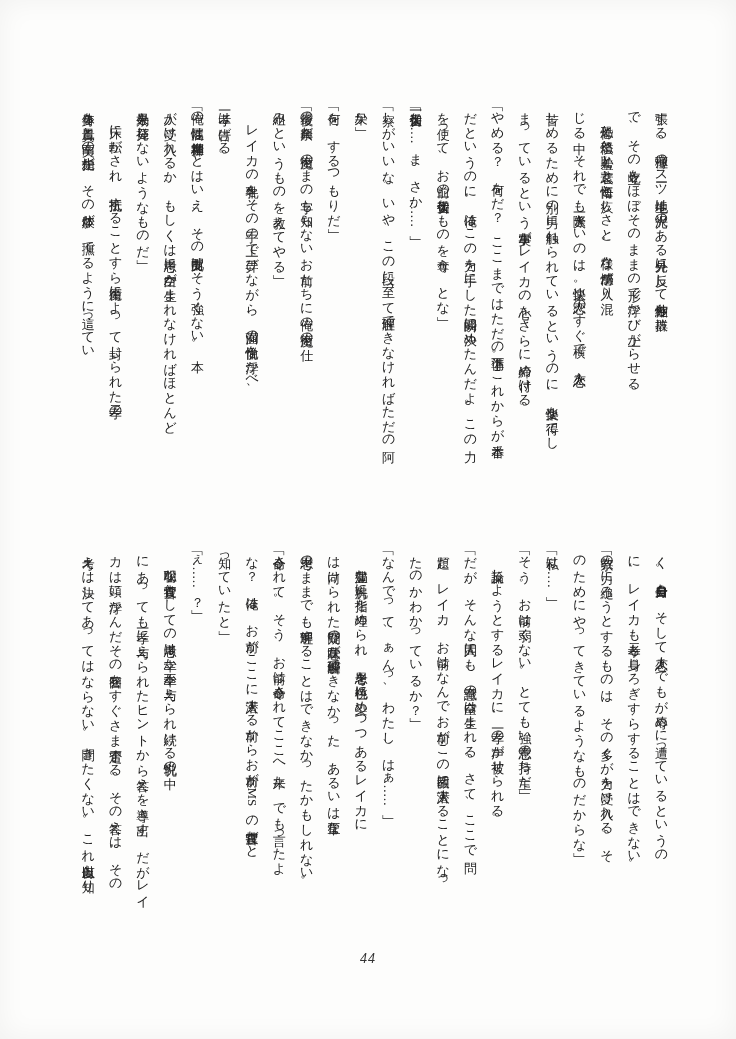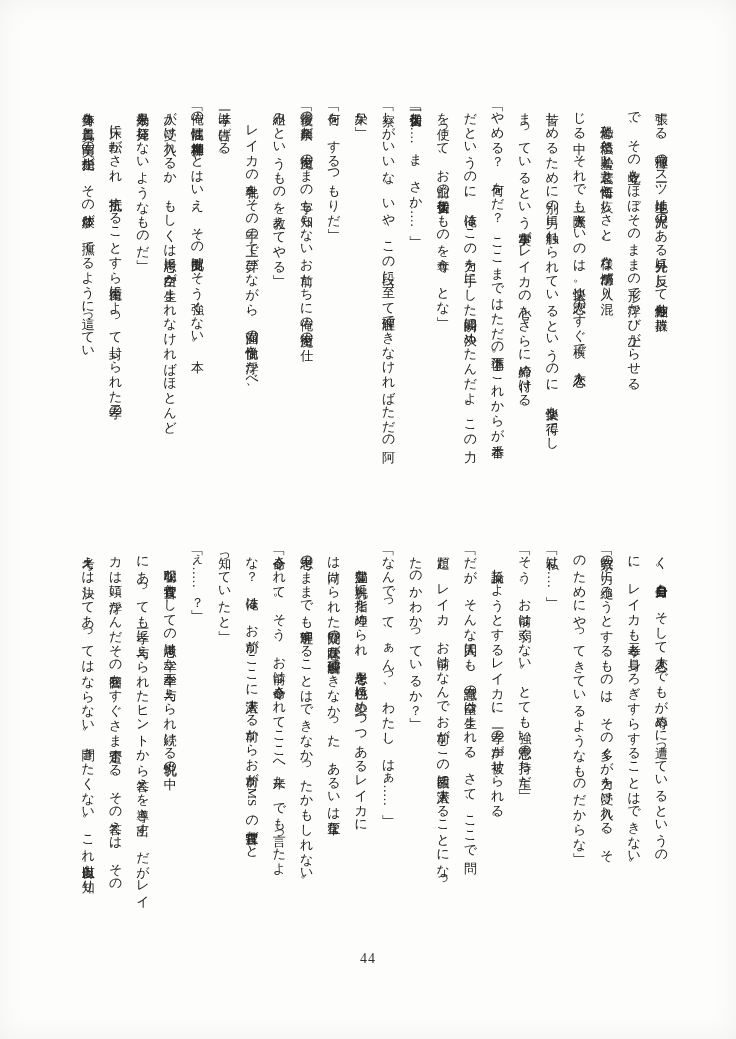--- a/index.html
+++ b/index.html
@@ -37,20 +37,21 @@
   }
   .page-number {
     position: absolute;
     top: 951px;
     left: 0;
     width: 736px;
     text-align: center;
     font-size: 14px;
     letter-spacing: 1px;
     color: #333333;
+    font-style: italic;
   }
 </style>
 </head>
 <body>
 
 <div class="page">
 
   <div class="vblock block-top"><div class="vline">張する。極薄のスーツ生地は光沢のある外見に反して伸縮性も抜群</div><div class="vline">で、その屹立をほぼそのままの形で浮かび上がらせる。</div><div class="vline">　恐怖と憤怒と羞恥と悲哀と悔悟と疚しさと。様々な感情が入り混</div><div class="vline">じる中、それでも一際大きいのは、快楽。恋人のすぐ横で、恋人を</div><div class="vline">苦しめるために別の男に触れられているというのに、快楽を得てし</div><div class="vline">まっているという事実がレイカの心をさらに締め付ける。</div><div class="vline">「やめる？　何をだ？　ここまではただの下準備。これからが本番</div><div class="vline">だというのに。俺はこの力を手にした瞬間に決めたんだよ。この力</div><div class="vline">を使って、お前の一番大切なものを奪う、とな」</div><div class="vline">「一番大切な……ま、さか……」</div><div class="vline">「察しがいいな。いや、この段に至って理解できなければただの阿</div><div class="vline">呆か」</div><div class="vline">「何を、するつもりだ」</div><div class="vline">「最後の余興だ。魔術のまの字も知らないお前たちに俺の魔術の仕</div><div class="vline">組みというものを教えてやる」</div><div class="vline">　レイカの牛乳をその手の上で弄びながら、満面の愉悦を浮かべ、</div><div class="vline">一孝は告げる。</div><div class="vline">「俺の属性は精神掌握。とはいえ、その支配力はそう強くない。本</div><div class="vline">人が受け入れるか、もしくは思考に空白が生まれなければほとんど</div><div class="vline">効果を発揮しないようなものだ」</div><div class="vline">　床に転がされ、抵抗することすら魔術によって封じられた孝二の</div><div class="vline">身体を風貴と美南の指先が、その肢体が、撫でるように這ってい</div></div>
 
   <div class="vblock block-bottom"><div class="vline">く。自分自身も、そして恋人までもが辱めに遭っているというの</div><div class="vline">に、レイカも孝二も身じろぎすらすることはできない。</div><div class="vline">「宗教の力に縋ろうとするものは、その多くが力を受け入れる。そ</div><div class="vline">のためにやってきているようなものだからな」</div><div class="vline">「私は……」</div><div class="vline">「そう。お前は弱くない。とても強い意志の持ち主だ」</div><div class="vline">　反論しようとするレイカに、一孝の声が被せられる。</div><div class="vline">「だが、そんな人間にも、意識の空白は生まれる。さて、ここで問</div><div class="vline">題だ。レイカ、お前はなんでお前がこの教団に潜入することになっ</div><div class="vline">たのかわかっているか？」</div><div class="vline">「なんでって、ぁんっ、わたし、はぁ……」</div><div class="vline">　豊満な乳房に指を埋められ、思考を桃色に染めつつあるレイカに</div><div class="vline">は向けられた疑問の意味が一瞬理解できなかった。あるいは正常な</div><div class="vline">思考のままでも理解することはできなかったかもしれない。</div><div class="vline">「命令されて。そう、お前は命令されてここへ来た。でも言ったよ</div><div class="vline">な？　俺は、お前がここに潜入する前からお前がCMSの捜査官だと</div><div class="vline">知っていたと」</div><div class="vline">「ぇ……？」</div><div class="vline">　聡明な捜査官としての思考は幸か不幸か与えられ続ける乳悦の中</div><div class="vline">にあっても一孝に与えられたヒントから答えを導き出す。だがレイ</div><div class="vline">カは頭に浮かんだその回答をすぐさま否定する。その答えは、その</div><div class="vline">考えは決してあってはならない。聞きたくない。これ以上何も知り</div></div>

